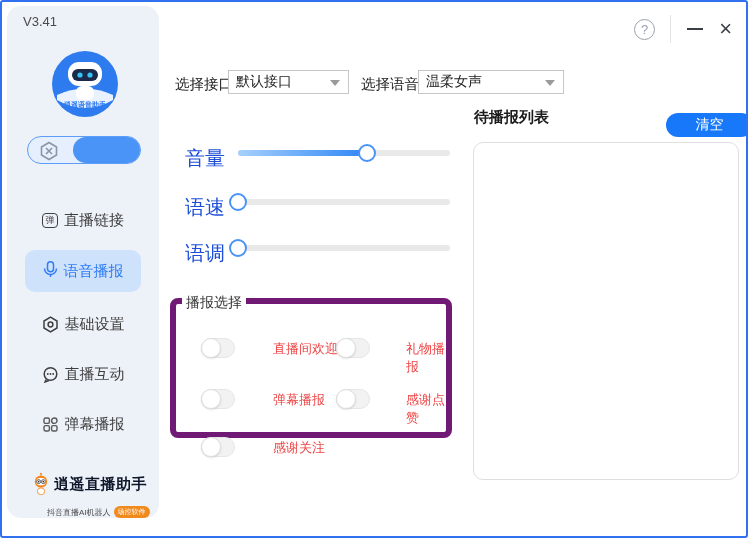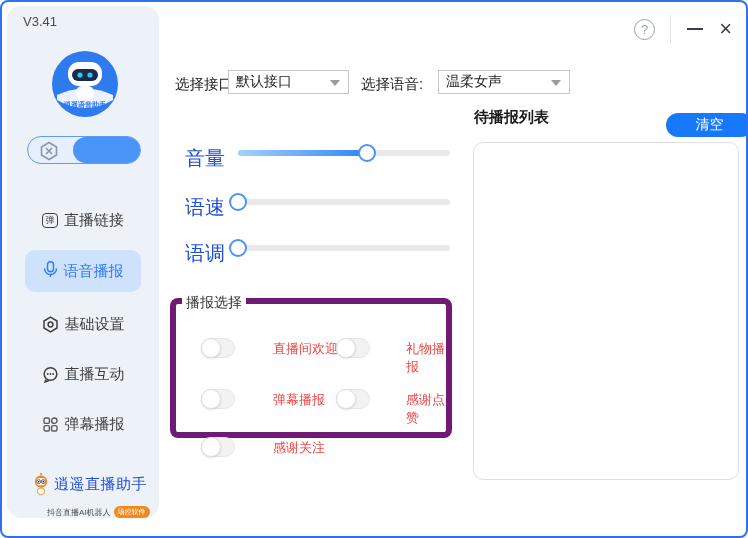--- a/index.html
+++ b/index.html
@@ -1,19 +1,19 @@
 <!DOCTYPE html>
 <html><head>
 <meta charset="utf-8">
 <style>
   * { margin:0; padding:0; box-sizing:border-box; }
   html,body { width:748px; height:538px; background:#fff; font-family:"Liberation Sans","DejaVu Sans",sans-serif; }
   .window {
     position:relative; width:748px; height:538px; background:#ffffff;
-    border:2px solid #3170ee; border-radius:8px; overflow:hidden;
+    border:2px solid #3170ee; border-radius:3px; overflow:hidden;
   }
 
   
   .sidebar {
     position:absolute; left:5px; top:4px; width:152px; height:512px;
     background:#edf1f8; border-radius:14px;
   }
   .version { position:absolute; left:16px; top:8px; font-size:13px; color:#4a4a4a; }
   .avatar-wrap { position:absolute; left:44px; top:44px; width:68px; height:68px; }
   .power-toggle {
@@ -38,21 +38,21 @@
     display:flex; align-items:center; justify-content:center; gap:6px;
     font-size:15px; color:#2e7cf6; font-weight:500;text-align:right;
   }
   .tan-icon {
     width:16px; height:15px; border:1.4px solid #3f3f3f; border-radius:4px;
     font-size:9px; line-height:12px; color:#3f3f3f; display:inline-block;
   }
 
   .logo-block { position:absolute; left:24px; top:458px; width:116px; }
   .logo-row { display:flex; align-items:center; gap:3px; }
-  .logo-title { font-size:15px; font-weight:normal; color:#1d4ed8; letter-spacing:0.5px; white-space:nowrap; }
+  .logo-title { font-size:15px; font-weight:bold; color:#0f172a; letter-spacing:0.5px; white-space:nowrap; }
   .logo-sub-row { display:flex; align-items:center; gap:3px; margin-top:2px; margin-left:16px; }
   .logo-sub { font-size:8px; color:#4c4c4c; white-space:nowrap; }
   .logo-badge {
     font-size:7px; color:#fff; background:#f08a1d; border-radius:6px;
     padding:1px 4px; white-space:nowrap;
   }
 
   
   .win-controls { position:absolute; top:13px; right:14px; display:flex; align-items:center; gap:15px; }
   .help-btn {
@@ -237,21 +237,21 @@
     <div class="close-btn">×</div>
   </div>
 
   <div class="sel-label" style="left:173px">选择接口:</div>
   <div class="dropdown" style="left:226px; width:121px">
     <span>默认接口</span>
     <span class="dd-arrow"></span>
   </div>
 
   <div class="sel-label" style="left:359px">选择语音:</div>
-  <div class="dropdown" style="left:436px; width:132px">
+  <div class="dropdown" style="left:416px; width:146px">
     <span>温柔女声</span>
     <span class="dd-arrow"></span>
   </div>
 
   <div class="slider-label" style="top:143px">音量</div>
   <div class="slider-track" style="top:148px">
     <div class="slider-fill" style="width: 61%;">
       <div class="slider-thumb"></div>
     </div>
   </div>

